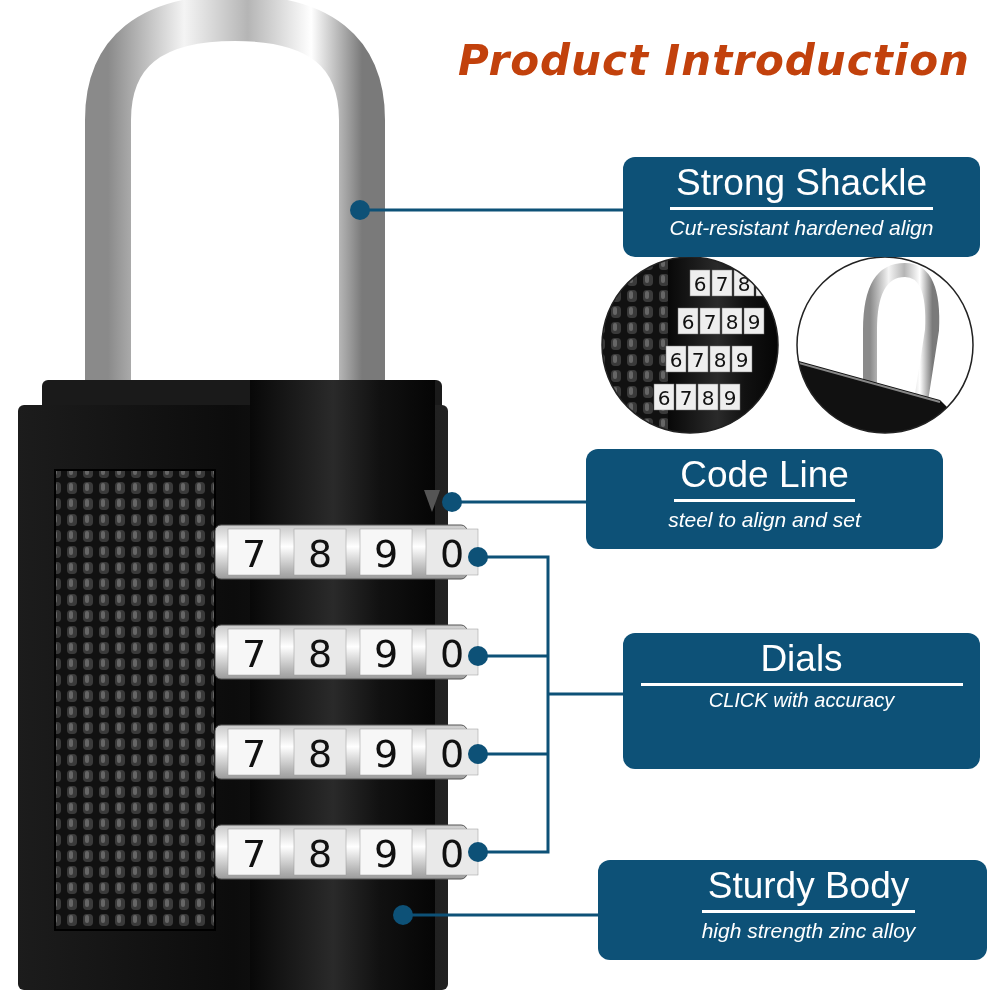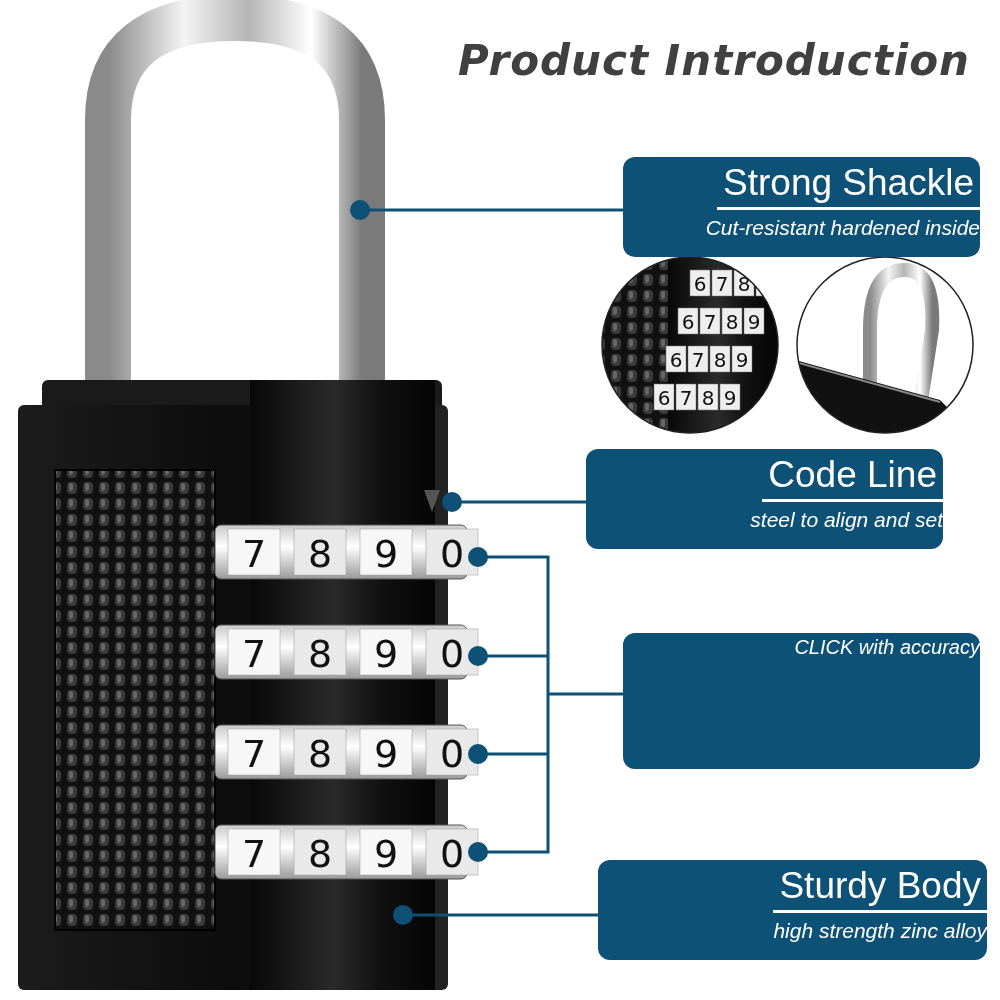--- a/index.html
+++ b/index.html
@@ -1,18 +1,18 @@
 <!DOCTYPE html>
 <html><head>
 <meta charset="utf-8">
 <style>
   html, body { margin:0; padding:0; background:#ffffff; }
   body { width:1000px; height:1000px; position:relative; overflow:hidden; font-family:"Liberation Sans", sans-serif; }
-  .title { position:absolute; left:458px; top:36px; font-size:42px; font-weight:bold; font-style:italic; color:#404040; letter-spacing:1px; font-family:"DejaVu Sans", sans-serif;text-align:center; }
-  .card { position:absolute; background:#0d5177; border-radius:12px; color:#fff; text-align:right; }
+  .title { position:absolute; left:458px; top:36px; font-size:42px; font-weight:bold; font-style:italic; color:#c2410c; letter-spacing:1px; font-family:"DejaVu Sans", sans-serif;text-align:center; }
+  .card { position:absolute; background:#0d5177; border-radius:12px; color:#fff; text-align:center; }
   .card .h { font-size:37px; line-height:40px; display:inline-block; padding:0 6px 4px; border-bottom:3px solid #fff; margin-top:6px; }
   .card .s { font-style:italic; font-size:21px; line-height:28px; margin-top:4px; }
   .card .s2 { font-style:italic; font-size:20px; line-height:28px; }
   svg { position:absolute; left:0; top:0; }
 </style>
 </head>
 <body>
 
 <svg width="1000" height="1000" viewBox="0 0 1000 1000">
   <defs>
@@ -176,25 +176,26 @@
       <line x1="795" y1="362" x2="940" y2="402" stroke="#888" stroke-width="2"></line>
     </g>
     <circle cx="885" cy="345" r="88" fill="none" stroke="#222" stroke-width="1.5"></circle>
   </g>
 </svg>
 
 <div class="title">Product Introduction</div>
 
 <div class="card" style="left:623px;top:157px;width:357px;height:100px;">
   <div class="h">Strong Shackle</div>
-  <div class="s">Cut-resistant hardened inside</div>
+  <div class="s">Cut-resistant hardened align</div>
 </div>
 <div class="card" style="left:586px;top:449px;width:357px;height:100px;">
   <div class="h">Code Line</div>
   <div class="s">steel to align and set</div>
 </div>
 <div class="card" style="left:623px;top:633px;width:357px;height:136px;">
+  <div class="h" style="width:310px;">Dials</div>
   <div class="s2">CLICK with accuracy</div>
 </div>
 <div class="card" style="left:598px;top:860px;width:357px;height:100px;padding-left:32px;">
   <div class="h">Sturdy Body</div>
   <div class="s">high strength zinc alloy</div>
 </div>
 
 </body></html>

